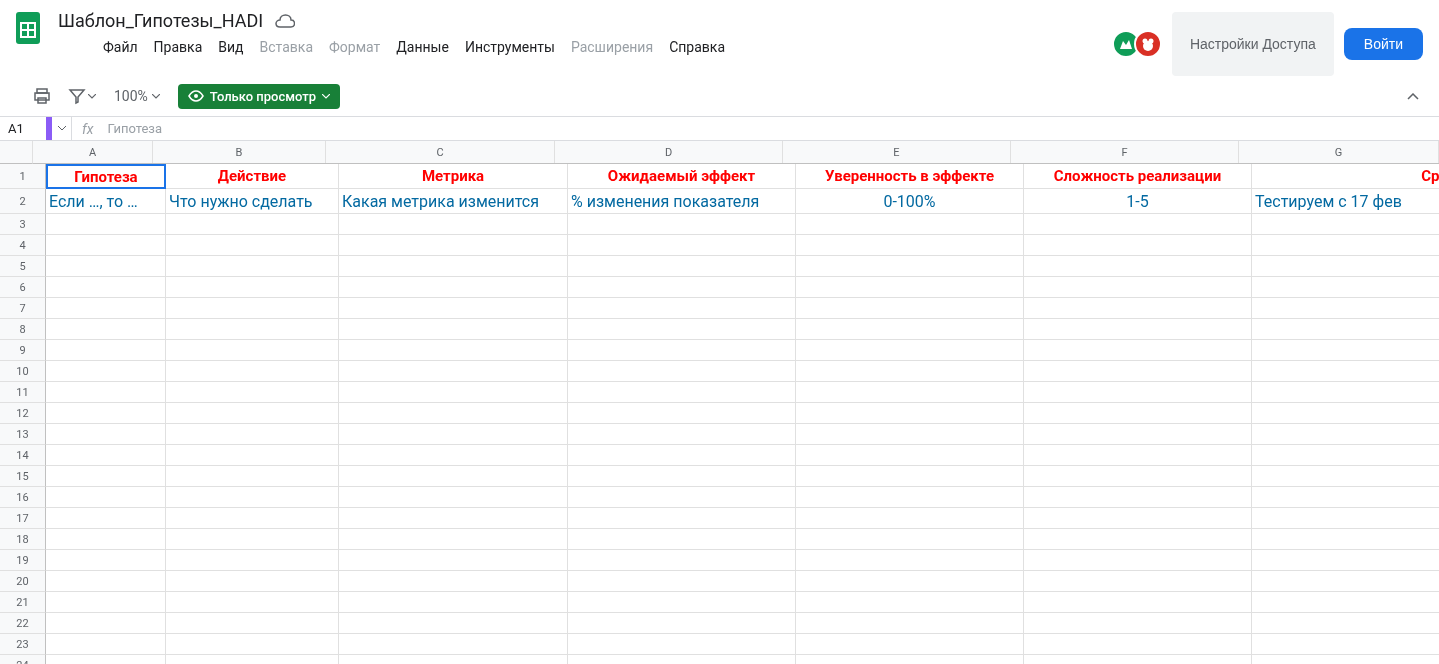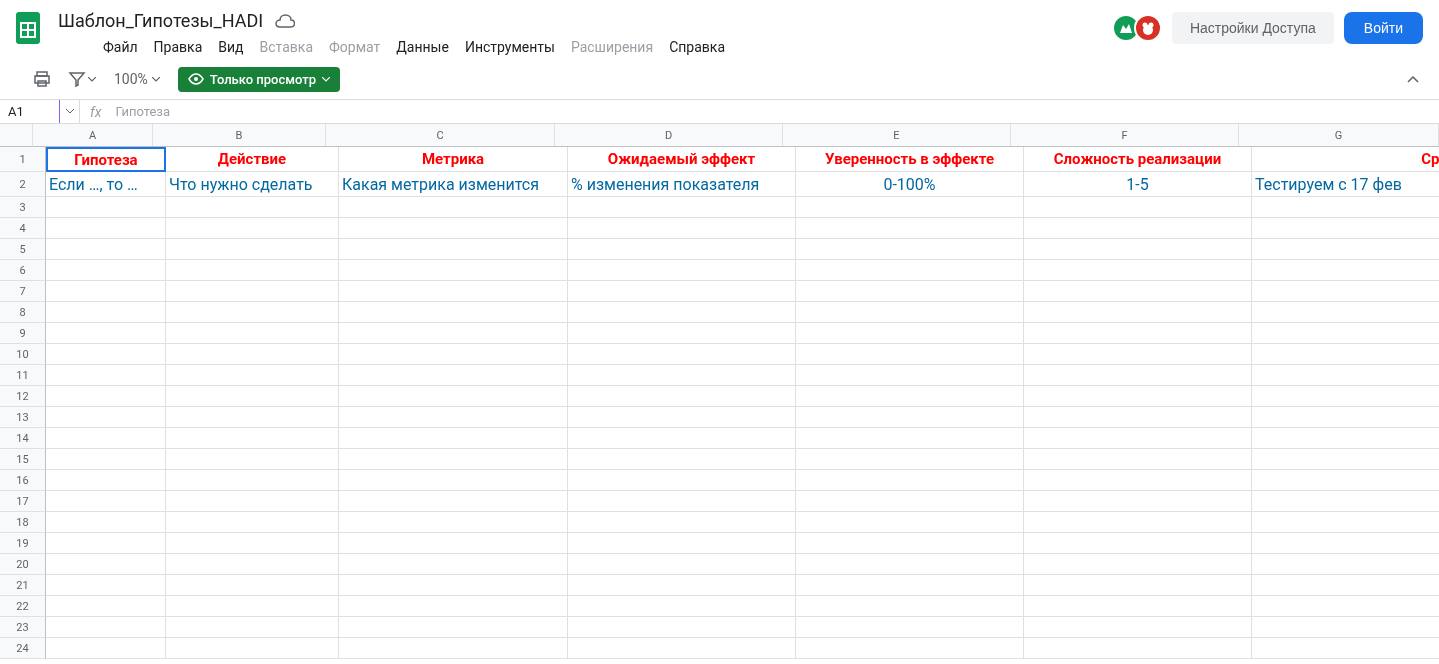--- a/index.html
+++ b/index.html
@@ -13,32 +13,32 @@
   .doc-title { font-size: 18px; color: #202124; }
   .cloud-icon { color: #5f6368; display: flex; align-items: center; }
   .menu-bar { display: flex; gap: 2px; padding: 2px 0 0 0; margin-left: 44px; }
   .menu-item { padding: 4px 7px; font-size: 14px; color: #202124; border-radius: 4px; cursor: pointer; }
   .menu-item.disabled { color: #9aa0a6; }
   .header-right { display: flex; align-items: center; gap: 10px; padding-right: 8px; padding-top: 4px; }
   .avatars { display: flex; }
   .avatar { width: 28px; height: 28px; border-radius: 50%; display: flex; align-items: center; justify-content: center; margin-left: -6px; border: 2px solid #fff; }
   .avatar.green { background: #0f9d58; }
   .avatar.red { background: #d93025; }
-  .share-btn { background: #f1f3f4; color: #5f6368; font-size: 14px; font-weight: 500; padding: 8px 18px; border-radius: 4px; border: none; cursor: pointer; }
+  .share-btn { background: #f1f3f4; color: #5f6368; font-size: 14px; font-weight: 500; padding: 24px 18px; border-radius: 4px; border: none; cursor: pointer; }
   .login-btn { background: #1a73e8; color: #fff; font-size: 14px; font-weight: 500; padding: 8px 20px; border-radius: 8px; border: none; cursor: pointer; }
   
   .toolbar { display: flex; align-items: center; padding: 6px 16px 6px 28px; gap: 12px; border-bottom: 1px solid #dadce0; }
   .tool-btn { width: 28px; height: 28px; display: flex; align-items: center; justify-content: center; color: #5f6368; border-radius: 4px; cursor: pointer; }
   .zoom { display: flex; align-items: center; gap: 4px; color: #5f6368; font-size: 14px; padding: 0 6px; cursor: pointer; }
   .view-only { background: #188038; color: #fff; display: flex; align-items: center; gap: 6px; padding: 5px 10px; border-radius: 4px; font-size: 13px; font-weight: 500; cursor: pointer; }
   .toolbar-spacer { flex: 1; }
   .chevron-up { color: #5f6368; padding: 4px; cursor: pointer; }
   
   .formula-bar { display: flex; align-items: center; border-bottom: 1px solid #dadce0; height: 24px; }
-  .name-box { width: 60px; padding: 0 8px; font-size: 13px; color: #202124; border-right: 1px solid #8b5cf6; height: 100%; display: flex; align-items: center; }
+  .name-box { width: 52px; padding: 0 8px; font-size: 13px; color: #202124; border-right: 6px solid #8b5cf6; height: 100%; display: flex; align-items: center; }
   .name-box-arrow { width: 20px; display: flex; align-items: center; justify-content: center; border-right: 1px solid #dadce0; height: 100%; color: #5f6368; }
   .fx { padding: 0 10px; color: #9aa0a6; font-style: italic; font-size: 14px; }
   .formula-content { padding: 0 4px; color: #9aa0a6; font-size: 13px; }
   .corner { width: 46px; height: 23px; background: #f8f9fa; border-right: 1px solid #e0e0e0; border-bottom: 1px solid #c0c0c0; }
   .col-headers { display: flex; background: #f8f9fa; height: 23px; border-bottom: 1px solid #c0c0c0; }
   .col-h { display: flex; align-items: center; justify-content: center; font-size: 11px; color: #5f6368; border-right: 1px solid #e0e0e0; }
   .row-headers { background: #f8f9fa; }
   .row-h { height: 21px; display: flex; align-items: center; justify-content: center; font-size: 11px; color: #5f6368; border-bottom: 1px solid #e0e0e0; border-right: 1px solid #c0c0c0; width: 46px; }
   .row-h.first { height: 25px; }
   .row-h.second { height: 25px; }

